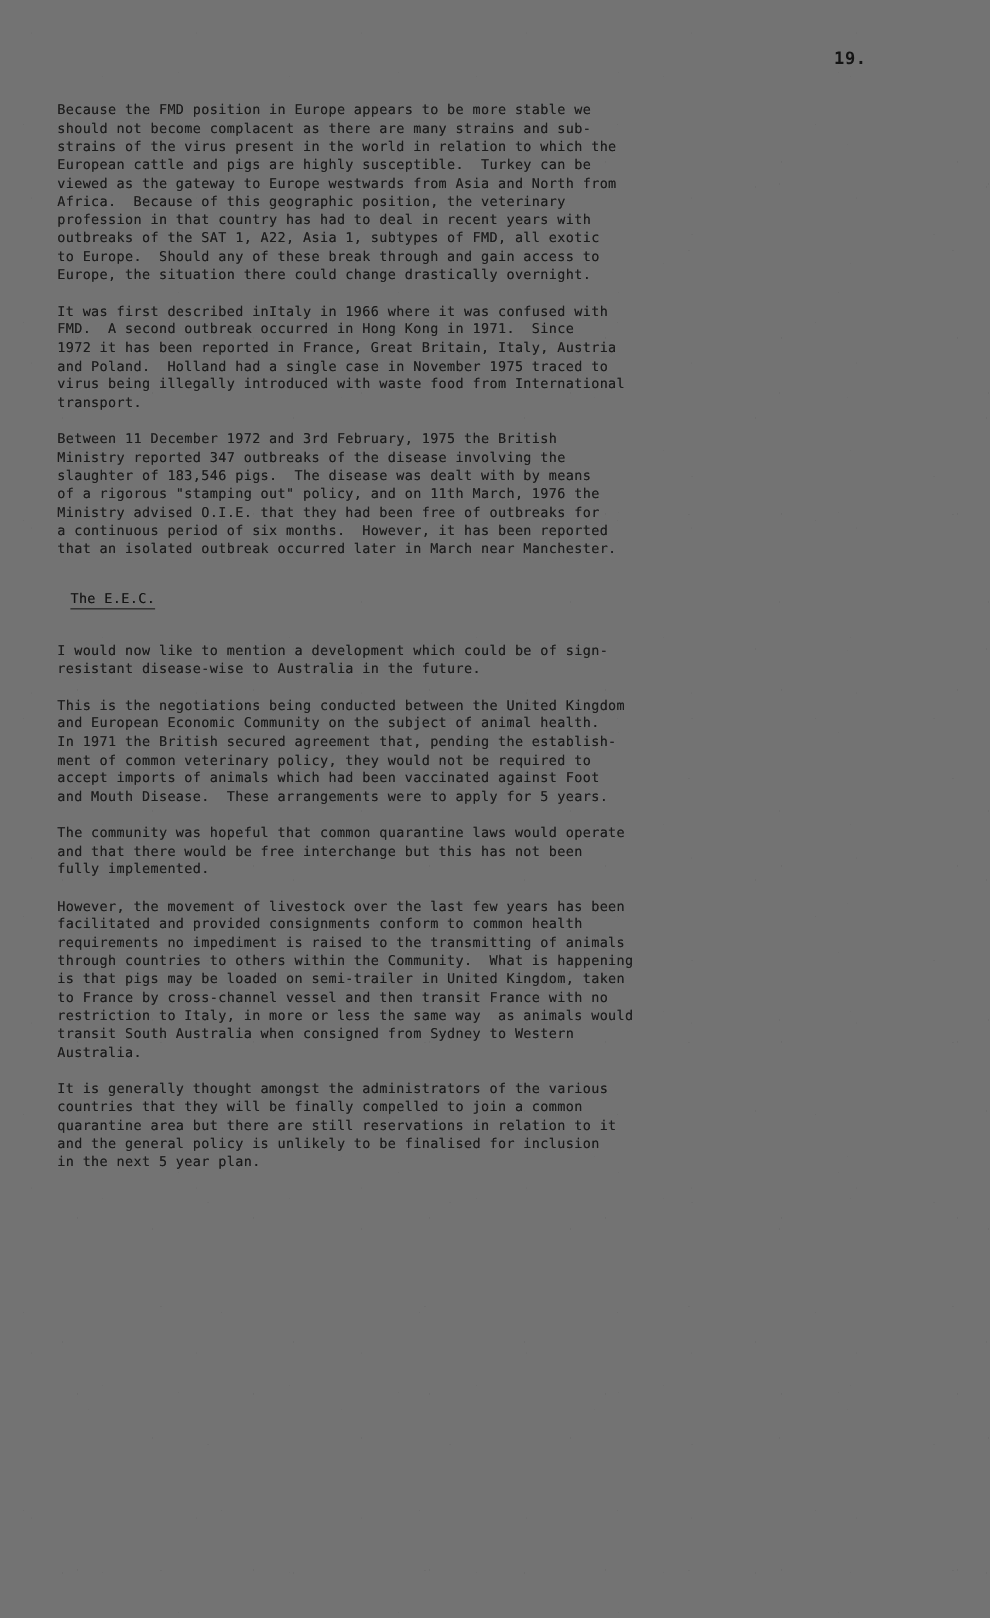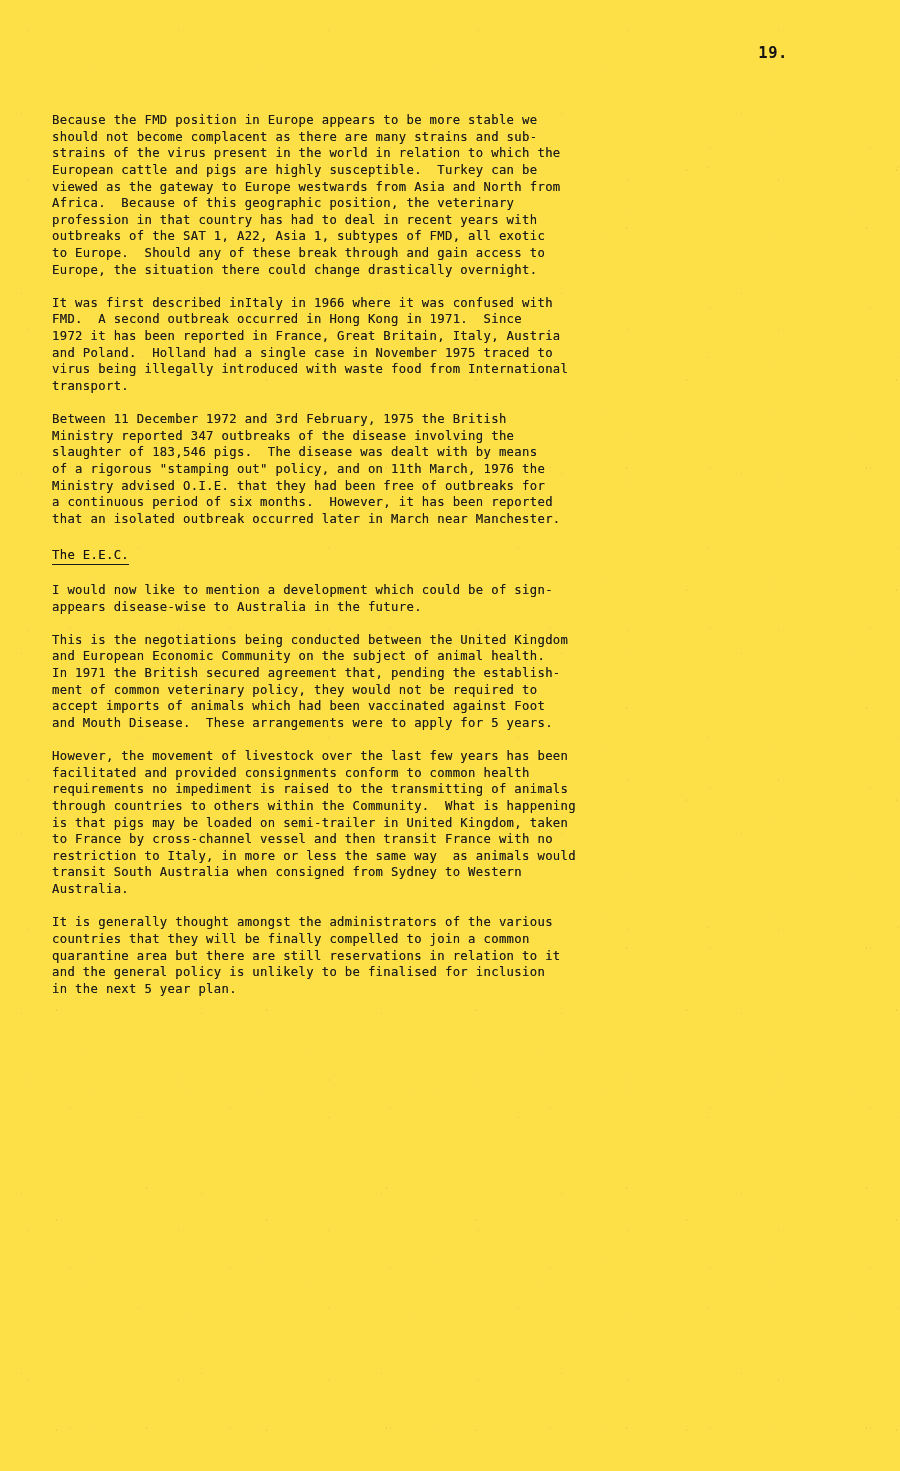--- a/index.html
+++ b/index.html
@@ -4,21 +4,21 @@
 <style>
   html, body {
     margin: 0;
     padding: 0;
     background: #ffffff;
   }
   .page {
     position: relative;
     width: 900px;
     height: 1471px;
-    background: #fde047;
+    background: #737373;
     overflow: hidden;
     font-family: "DejaVu Sans Mono", "Liberation Mono", monospace;
   }
   
   .paper-noise {
     position: absolute;
     inset: 0;
     pointer-events: none;
     opacity: 0.5;
     background-image:
@@ -43,21 +43,21 @@
     right: 112px;
     font-size: 15.5px;
     letter-spacing: 0.6px;
     color: #141414;
     font-weight: 700;
   }
 
   .body-text {
     position: absolute;
     left: 52px;
-    top: 112px;
+    top: 92px;
     width: 760px;
   }
 
   .para {
     font-size: 12.25px;
     line-height: 16.62px;
     letter-spacing: 0.33px;
     color: #1b1b1b;
     white-space: pre-wrap;
     margin: 0 0 16.6px 0;
@@ -69,21 +69,21 @@
     line-height: 16.62px;
     letter-spacing: 0.33px;
     color: #141414;
     margin: 0 0 16.6px 0;
     display: inline-block;
     border-bottom: 1.3px solid #1b1b1b;
     padding-bottom: 0.5px;
     text-shadow: 0 0 0.45px rgba(20,20,20,0.55);
   }
   .heading-wrap { margin: 0 0 16.6px 0; }
-  .heading-wrap .heading { margin: 0; }
+  .heading-wrap .heading { margin: 12px; }
 </style>
 </head>
 <body>
 
 <div class="page">
 
   <div class="page-number">19.</div>
 
   <div class="body-text">
       <p class="para">Because the FMD position in Europe appears to be more stable we
@@ -104,27 +104,30 @@
 transport.</p>
       <p class="para">Between 11 December 1972 and 3rd February, 1975 the British
 Ministry reported 347 outbreaks of the disease involving the
 slaughter of 183,546 pigs.  The disease was dealt with by means
 of a rigorous "stamping out" policy, and on 11th March, 1976 the
 Ministry advised O.I.E. that they had been free of outbreaks for
 a continuous period of six months.  However, it has been reported
 that an isolated outbreak occurred later in March near Manchester.</p>
       <div class="heading-wrap"><div class="heading">The E.E.C.</div></div>
       <p class="para">I would now like to mention a development which could be of sign-
-appears disease-wise to Australia in the future.</p>
+resistant disease-wise to Australia in the future.</p>
       <p class="para">This is the negotiations being conducted between the United Kingdom
 and European Economic Community on the subject of animal health.
 In 1971 the British secured agreement that, pending the establish-
 ment of common veterinary policy, they would not be required to
 accept imports of animals which had been vaccinated against Foot
 and Mouth Disease.  These arrangements were to apply for 5 years.</p>
+      <p class="para">The community was hopeful that common quarantine laws would operate
+and that there would be free interchange but this has not been
+fully implemented.</p>
       <p class="para">However, the movement of livestock over the last few years has been
 facilitated and provided consignments conform to common health
 requirements no impediment is raised to the transmitting of animals
 through countries to others within the Community.  What is happening
 is that pigs may be loaded on semi-trailer in United Kingdom, taken
 to France by cross-channel vessel and then transit France with no
 restriction to Italy, in more or less the same way  as animals would
 transit South Australia when consigned from Sydney to Western
 Australia.</p>
       <p class="para">It is generally thought amongst the administrators of the various

